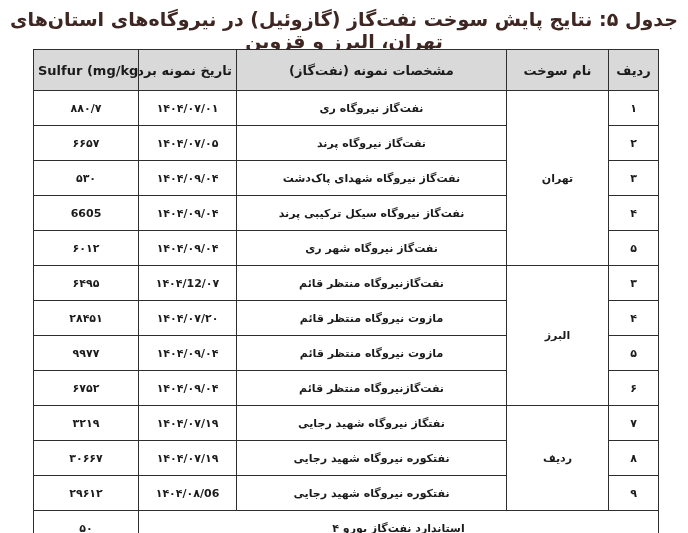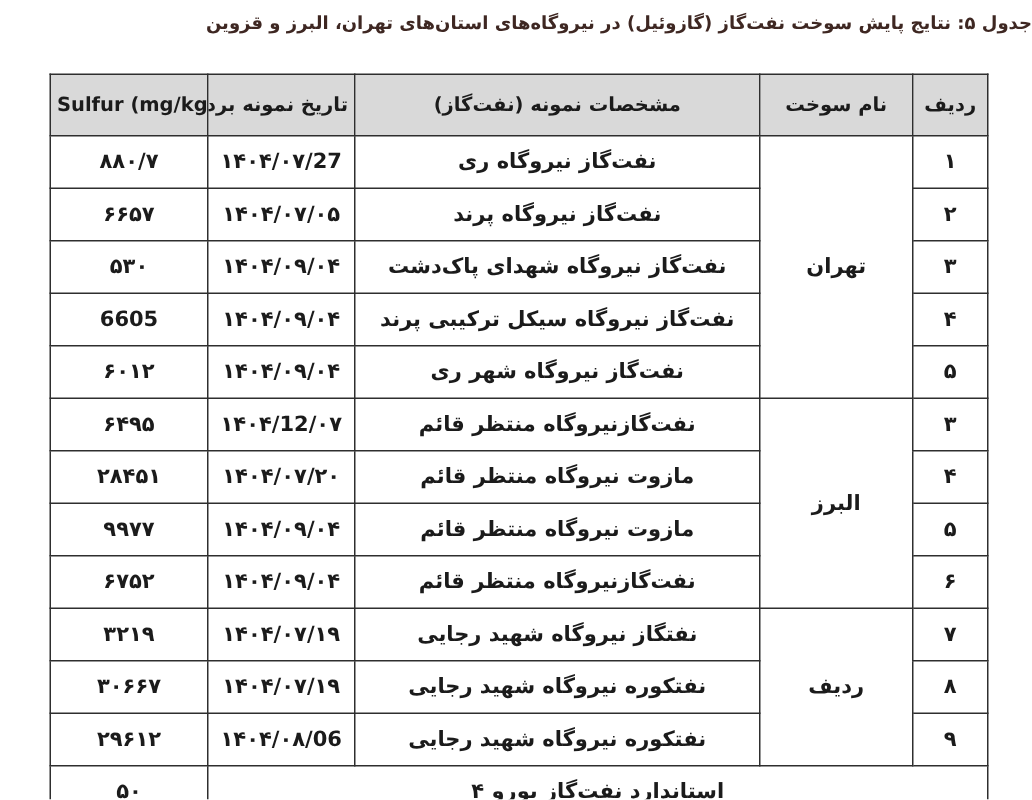--- a/index.html
+++ b/index.html
@@ -5,40 +5,40 @@
   html,body { margin:0; padding:0; background:#ffffff; }
   body {
     width:688px; height:533px;
     font-family:"DejaVu Sans","Liberation Sans",sans-serif;
     -webkit-font-smoothing:antialiased;
   }
   .page { position:relative; width:688px; height:533px; background:#ffffff; overflow:hidden; }
 
   .doc-title {
     position:absolute; top:8px; left:0; right:0;
-    direction:rtl; 
-    font-size:12px; font-weight:bold; color:#3e2722;
+    direction:rtl; text-align:center;
+    font-size:19px; font-weight:bold; color:#3e2722;
     letter-spacing:0;
   }
 
   table.data-table {
     position:absolute; top:49px; left:33px;
     width:625px; direction:rtl;
     border-collapse:collapse; table-layout:fixed;
   }
   .data-table th, .data-table td {
     border:1px solid #2e2e2e;
     font-weight:bold; color:#1b1b1b;
     text-align:center; vertical-align:middle;
     padding:1px 4px; overflow:hidden; white-space:nowrap;
   }
   .data-table thead th {
     background:#d9d9d9; height:38px; font-size:13px;
   }
-  .data-table tbody td { background:#ffffff; height:32px; font-size:14px; }
+  .data-table tbody td { background:#ffffff; height:32px; font-size:11px; }
   .col-radif   { width:50px; }
   .col-prov    { width:102px; }
   .col-sample  { width:270px; }
   .col-date    { width:98px; }
   .col-sulfur  { width:105px; }
   .ltr { direction:ltr; unicode-bidi:embed; }
   .date-cell { font-size:12.5px; }
   .footer-row td { height:35px; }
 </style>
 </head>
@@ -63,21 +63,21 @@
         <th>مشخصات نمونه (نفت‌گاز)</th>
         <th>تاریخ نمونه برداری</th>
         <th class="ltr">Sulfur (mg/kg)</th>
       </tr>
     </thead>
     <tbody>
       <tr>
         <td>۱</td>
         <td rowspan="5">تهران</td>
         <td>نفت‌گاز نیروگاه ری</td>
-        <td class="date-cell">۱۴۰۴/۰۷/27</td>
+        <td class="date-cell">۱۴۰۴/۰۷/۰۱</td>
         <td>۸۸۰/۷</td>
       </tr>
       <tr>
         <td>۲</td>
         <td>نفت‌گاز نیروگاه پرند</td>
         <td class="date-cell">۱۴۰۴/۰۷/۰۵</td>
         <td>۶۶۵۷</td>
       </tr>
       <tr>
         <td>۳</td>

